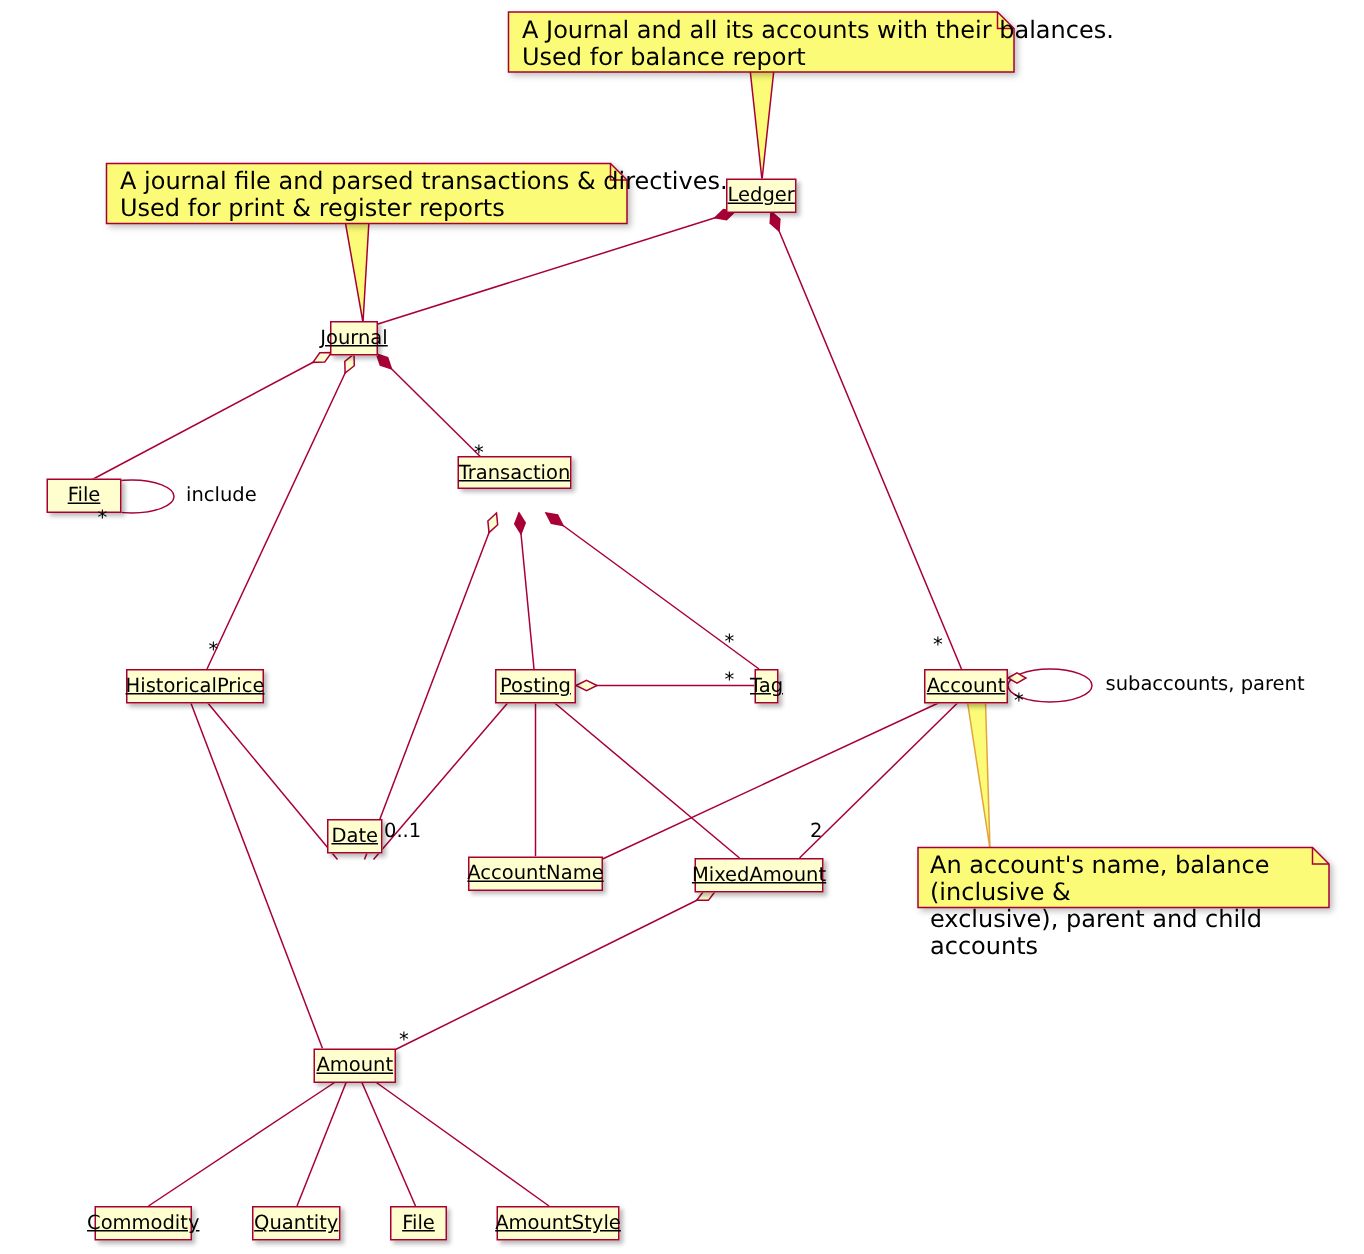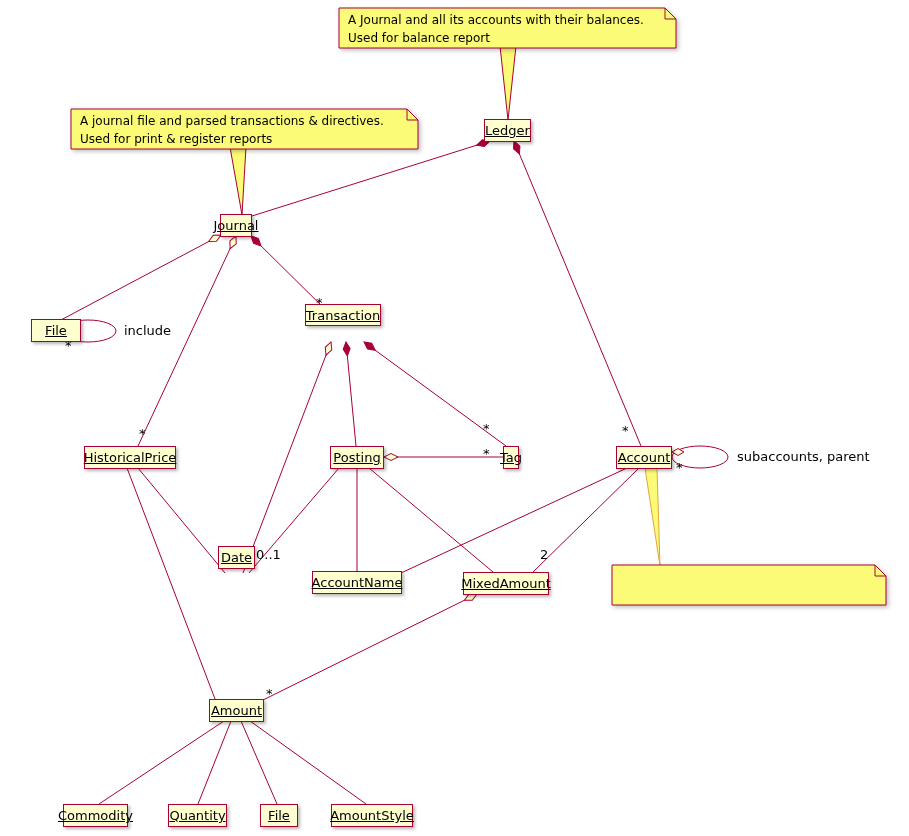--- a/index.html
+++ b/index.html
@@ -10,21 +10,21 @@
   }
   .canvas > svg { position:absolute; left:0; top:0; }
   .node {
     position:absolute; display:flex; align-items:center; justify-content:center;
     background:#FEFECE; border:1px solid #A80036; color:#000;
     font-size:13px; white-space:nowrap;
     box-shadow:2px 2px 3px rgba(0,0,0,0.28);
     text-decoration:underline;
   }
   .note-text {
-    position:absolute; font-size:12px; line-height:18px; color:#000;
+    position:absolute; font-size:16px; line-height:18px; color:#000;
     white-space:pre-line;
   }
   .elabel { position:absolute; font-size:13px; color:#000; }
   .edge { stroke:#A80036; stroke-width:1; fill:none; }
   .note-body { fill:#FBFB77; stroke:#A80036; filter:drop-shadow(2px 2px 2px rgba(0,0,0,0.25)); }
   .fold-line { fill:none; stroke:#A80036; }
   .tail { fill:#FBFB77; stroke:#A80036; }
   .tail-orange { stroke:#E2A53E; }
 </style>
 </head>
@@ -95,20 +95,22 @@
   <div class="node" style="left:209px; top:699px; width:55px; height:23px">Amount</div>
   <div class="node" style="left:63px; top:804px; width:65px; height:23px">Commodity</div>
   <div class="node" style="left:168px; top:804px; width:59px; height:23px">Quantity</div>
   <div class="node" style="left:260px; top:804px; width:38px; height:23px">File</div>
   <div class="node" style="left:331px; top:804px; width:82px; height:23px">AmountStyle</div>
 
   <div class="note-text" style="left:348px; top:11px">A Journal and all its accounts with their balances.
 Used for balance report</div>
   <div class="note-text" style="left:80px; top:112px">A journal file and parsed transactions &amp; directives.
 Used for print &amp; register reports</div>
+  <div class="note-text" style="left:620px; top:568px">An account's name, balance (inclusive &amp;
+exclusive), parent and child accounts</div>
 
   <span class="elabel" style="left:65px; top:338px">*</span>
   <span class="elabel" style="left:124px; top:323px">include</span>
   <span class="elabel" style="left:316px; top:295px">*</span>
   <span class="elabel" style="left:139px; top:426px">*</span>
   <span class="elabel" style="left:483px; top:421px">*</span>
   <span class="elabel" style="left:483px; top:446px">*</span>
   <span class="elabel" style="left:622px; top:423px">*</span>
   <span class="elabel" style="left:676px; top:460px">*</span>
   <span class="elabel" style="left:737px; top:449px">subaccounts, parent</span>

